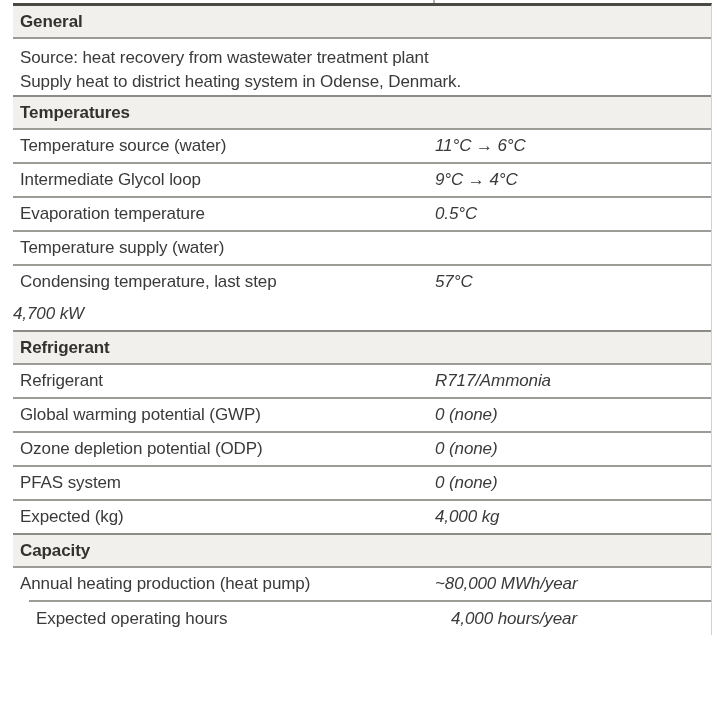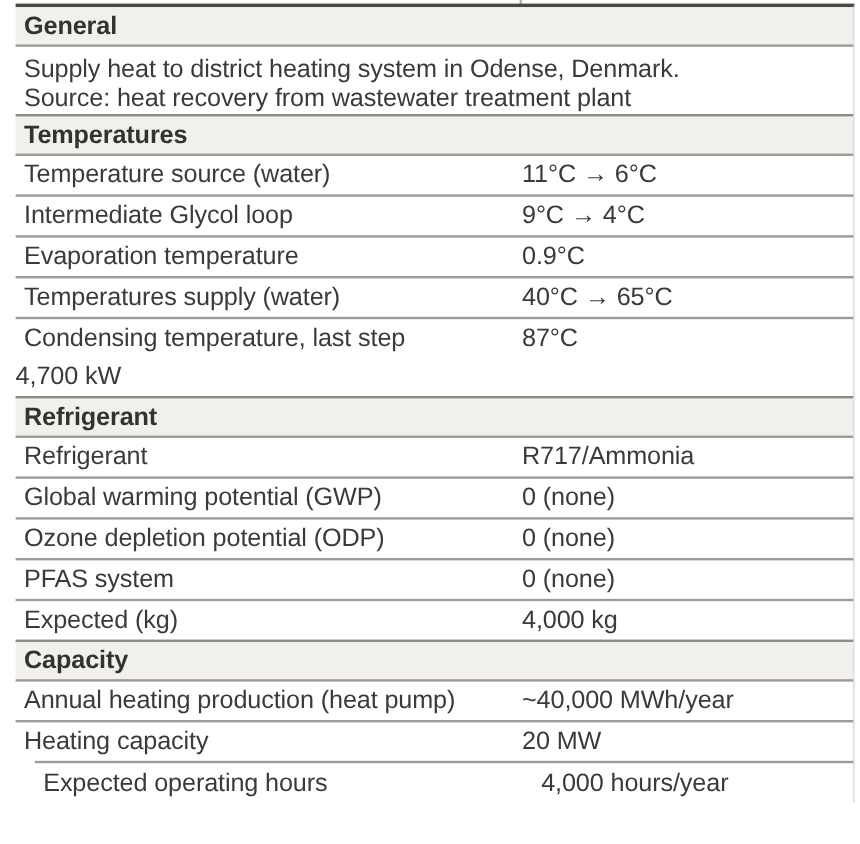--- a/index.html
+++ b/index.html
@@ -24,21 +24,21 @@
     background: #b4b2ae;
   }
   .spec-table {
     position: absolute;
     left: 13px;
     top: 3px;
     width: 699px;
     border-top: 3px solid #4a4944;
     border-right: 1px solid #d2d1cd;
     box-sizing: border-box;
-    font-size: 21px;
+    font-size: 17px;
     letter-spacing: -0.1px;
   }
   .section-header {
     background: #f1f0ed;
     height: 31px;
     display: flex;
     align-items: center;
     padding-left: 7px;
     font-weight: 700;
     color: #333230;
@@ -68,61 +68,61 @@
     margin-left: 16px;
   }
   .cell-label {
     width: 422px;
     padding-left: 7px;
     box-sizing: border-box;
     flex: 0 0 auto;
   }
   .cell-value {
     flex: 1 1 auto;
+    font-style: italic;
   }
   .rows-block { }
 </style>
 </head>
 <body>
 
 <div class="top-tick"></div>
 
 <div class="spec-table">
 
   <div class="section-header first">
     <span>General</span>
   </div>
   <div class="desc-row">
+    <div>Source: heat recovery from wastewater treatment plant</div>
     <div>Supply heat to district heating system in Odense, Denmark.</div>
-    <div>Source: heat recovery from wastewater treatment plant</div>
   </div>
 
   <div class="section-header">
     <span>Temperatures</span>
   </div>
   <div class="rows-block">
     <div class="row">
       <div class="cell-label">Temperature source (water)</div>
       <div class="cell-value">11°C → 6°C</div>
     </div>
     <div class="row">
       <div class="cell-label">Intermediate Glycol loop</div>
       <div class="cell-value">9°C → 4°C</div>
     </div>
     <div class="row">
       <div class="cell-label">Evaporation temperature</div>
-      <div class="cell-value">0.9°C</div>
+      <div class="cell-value">0.5°C</div>
     </div>
     <div class="row">
-      <div class="cell-label">Temperatures supply (water)</div>
-      <div class="cell-value">40°C → 65°C</div>
+      <div class="cell-label">Temperature supply (water)</div>
     </div>
     <div class="row">
       <div class="cell-label">Condensing temperature, last step</div>
-      <div class="cell-value">87°C</div>
+      <div class="cell-value">57°C</div>
     </div>
   </div>
 
   <div class="rows-block">
     <div class="row">
       <div class="cell-value">4,700 kW</div>
     </div>
   </div>
 
   <div class="section-header">
@@ -150,25 +150,21 @@
       <div class="cell-value">4,000 kg</div>
     </div>
   </div>
 
   <div class="section-header">
     <span>Capacity</span>
   </div>
   <div class="rows-block">
     <div class="row">
       <div class="cell-label">Annual heating production (heat pump)</div>
-      <div class="cell-value">~40,000 MWh/year</div>
-    </div>
-    <div class="row">
-      <div class="cell-label">Heating capacity</div>
-      <div class="cell-value">20 MW</div>
+      <div class="cell-value">~80,000 MWh/year</div>
     </div>
     <div class="row last">
       <div class="cell-label">Expected operating hours</div>
       <div class="cell-value">4,000 hours/year</div>
     </div>
   </div>
 
 </div>
 
 </body></html>

